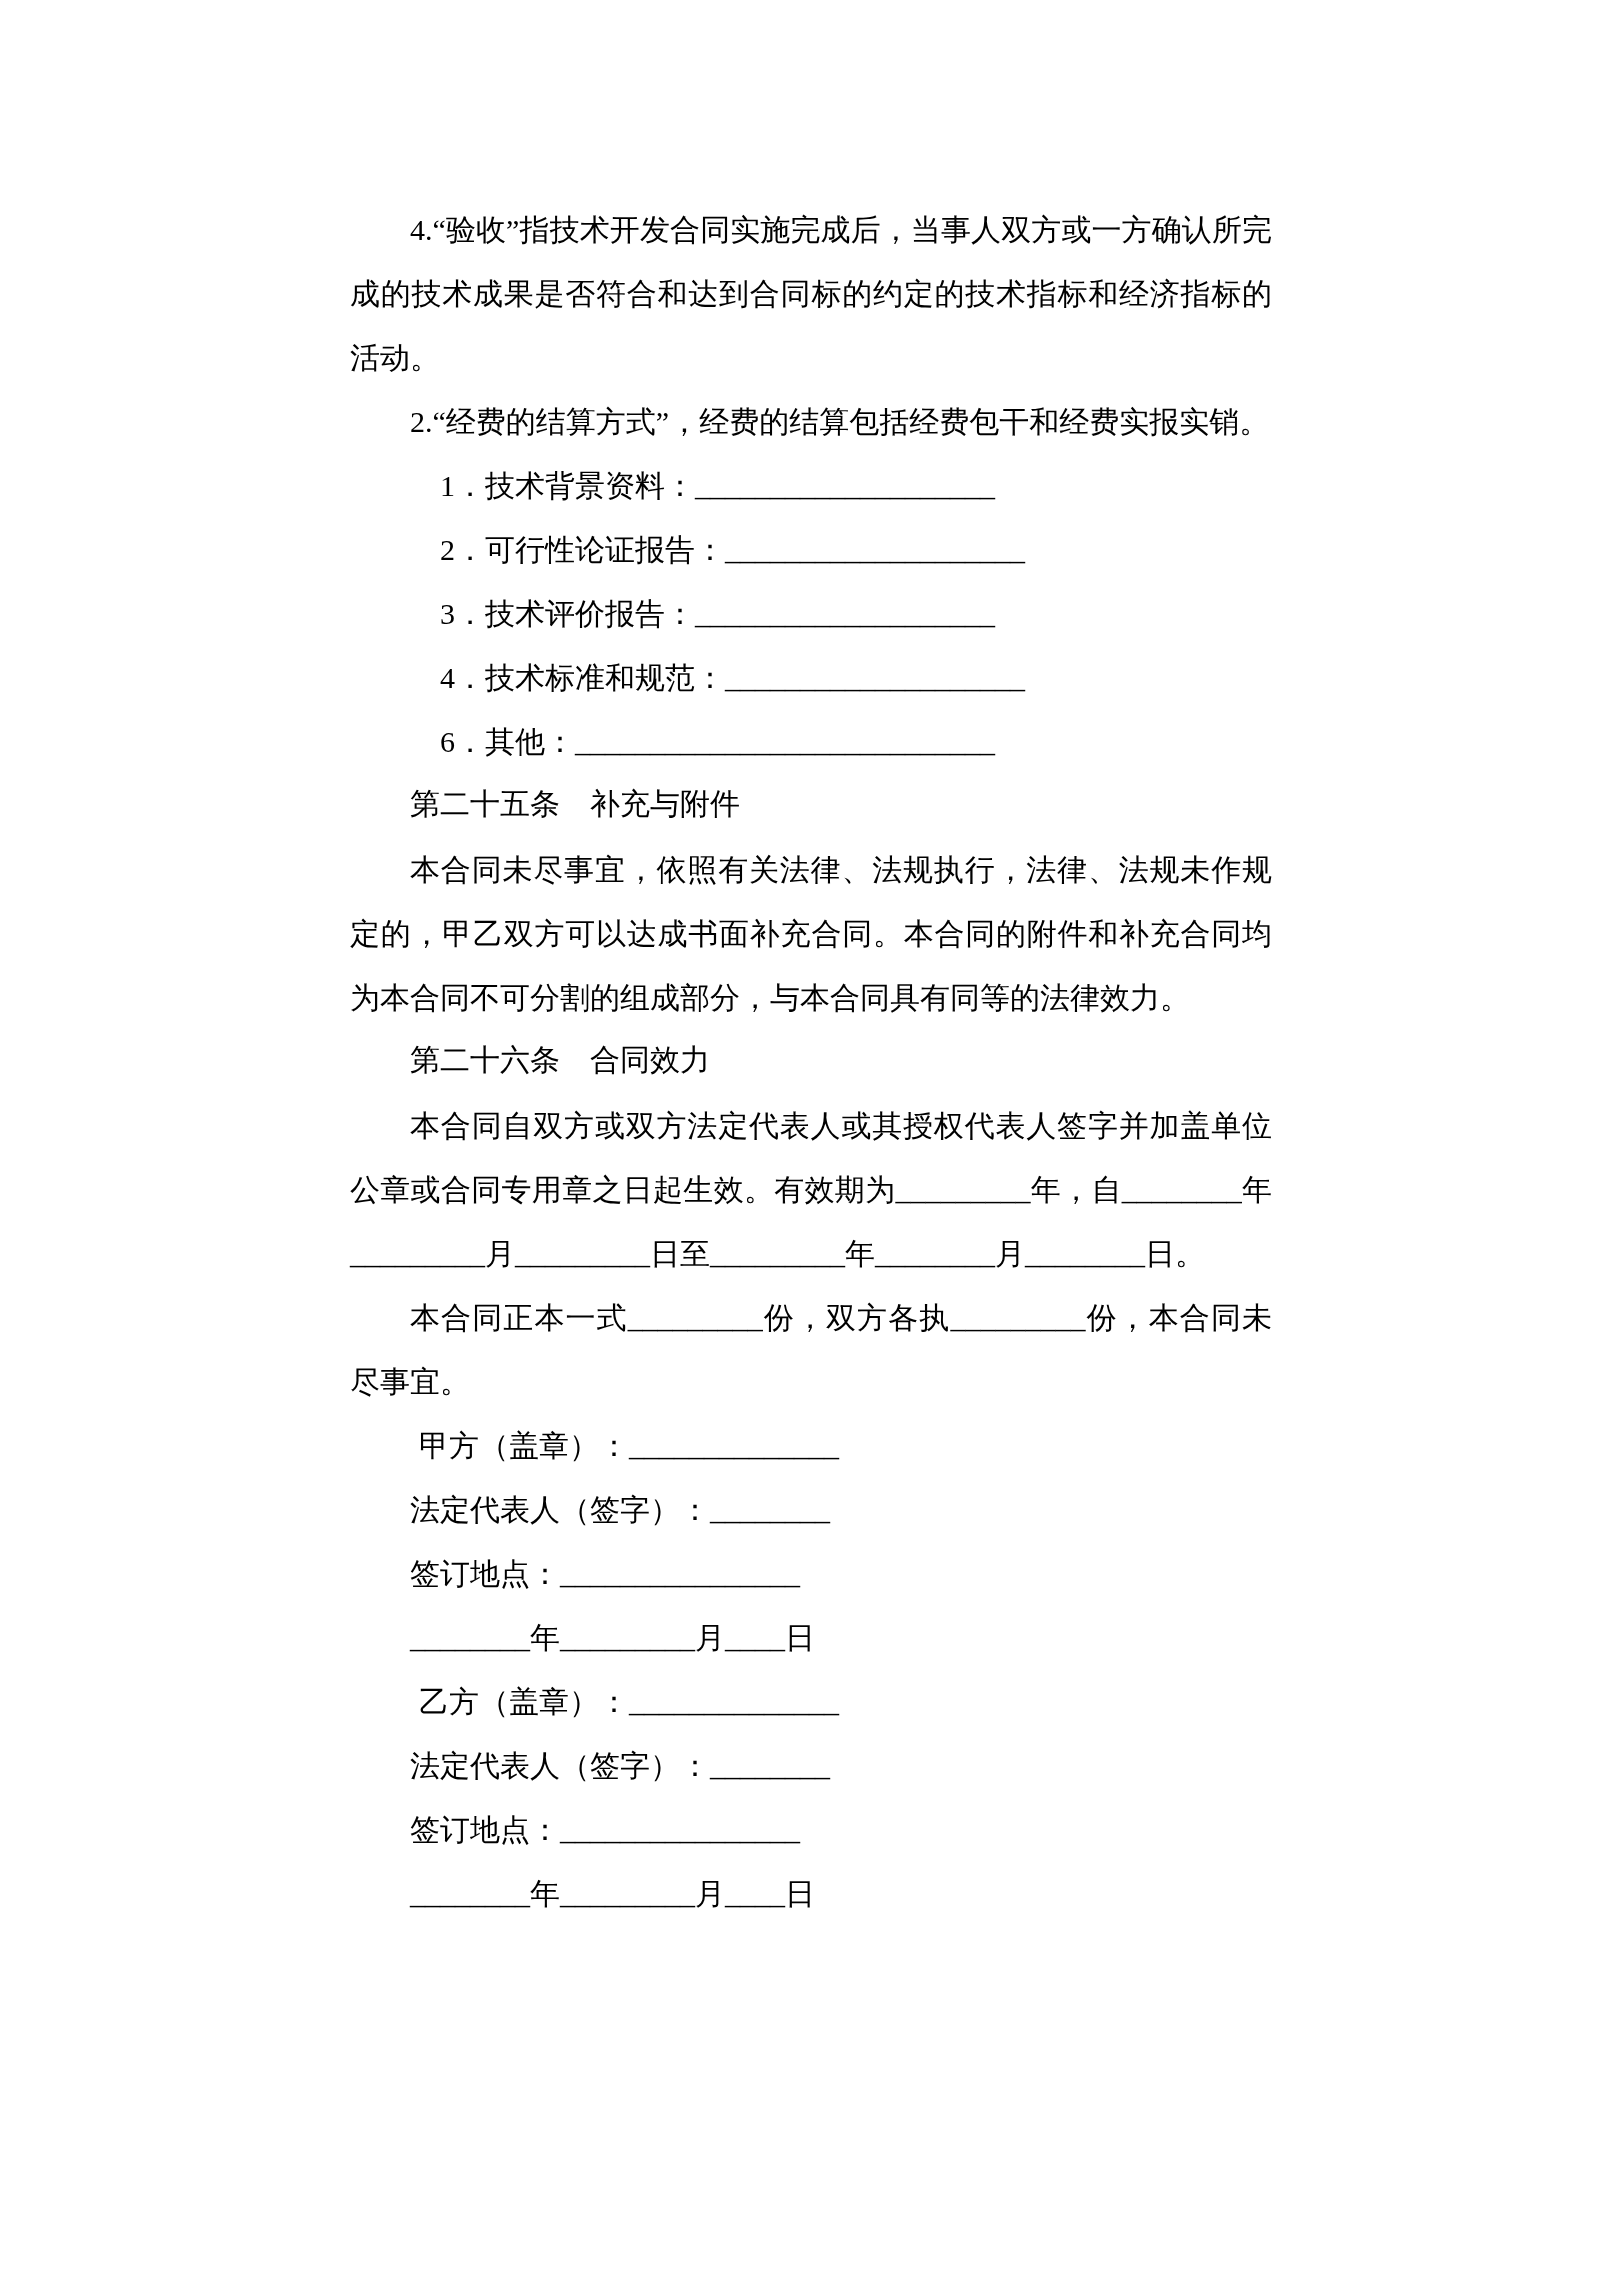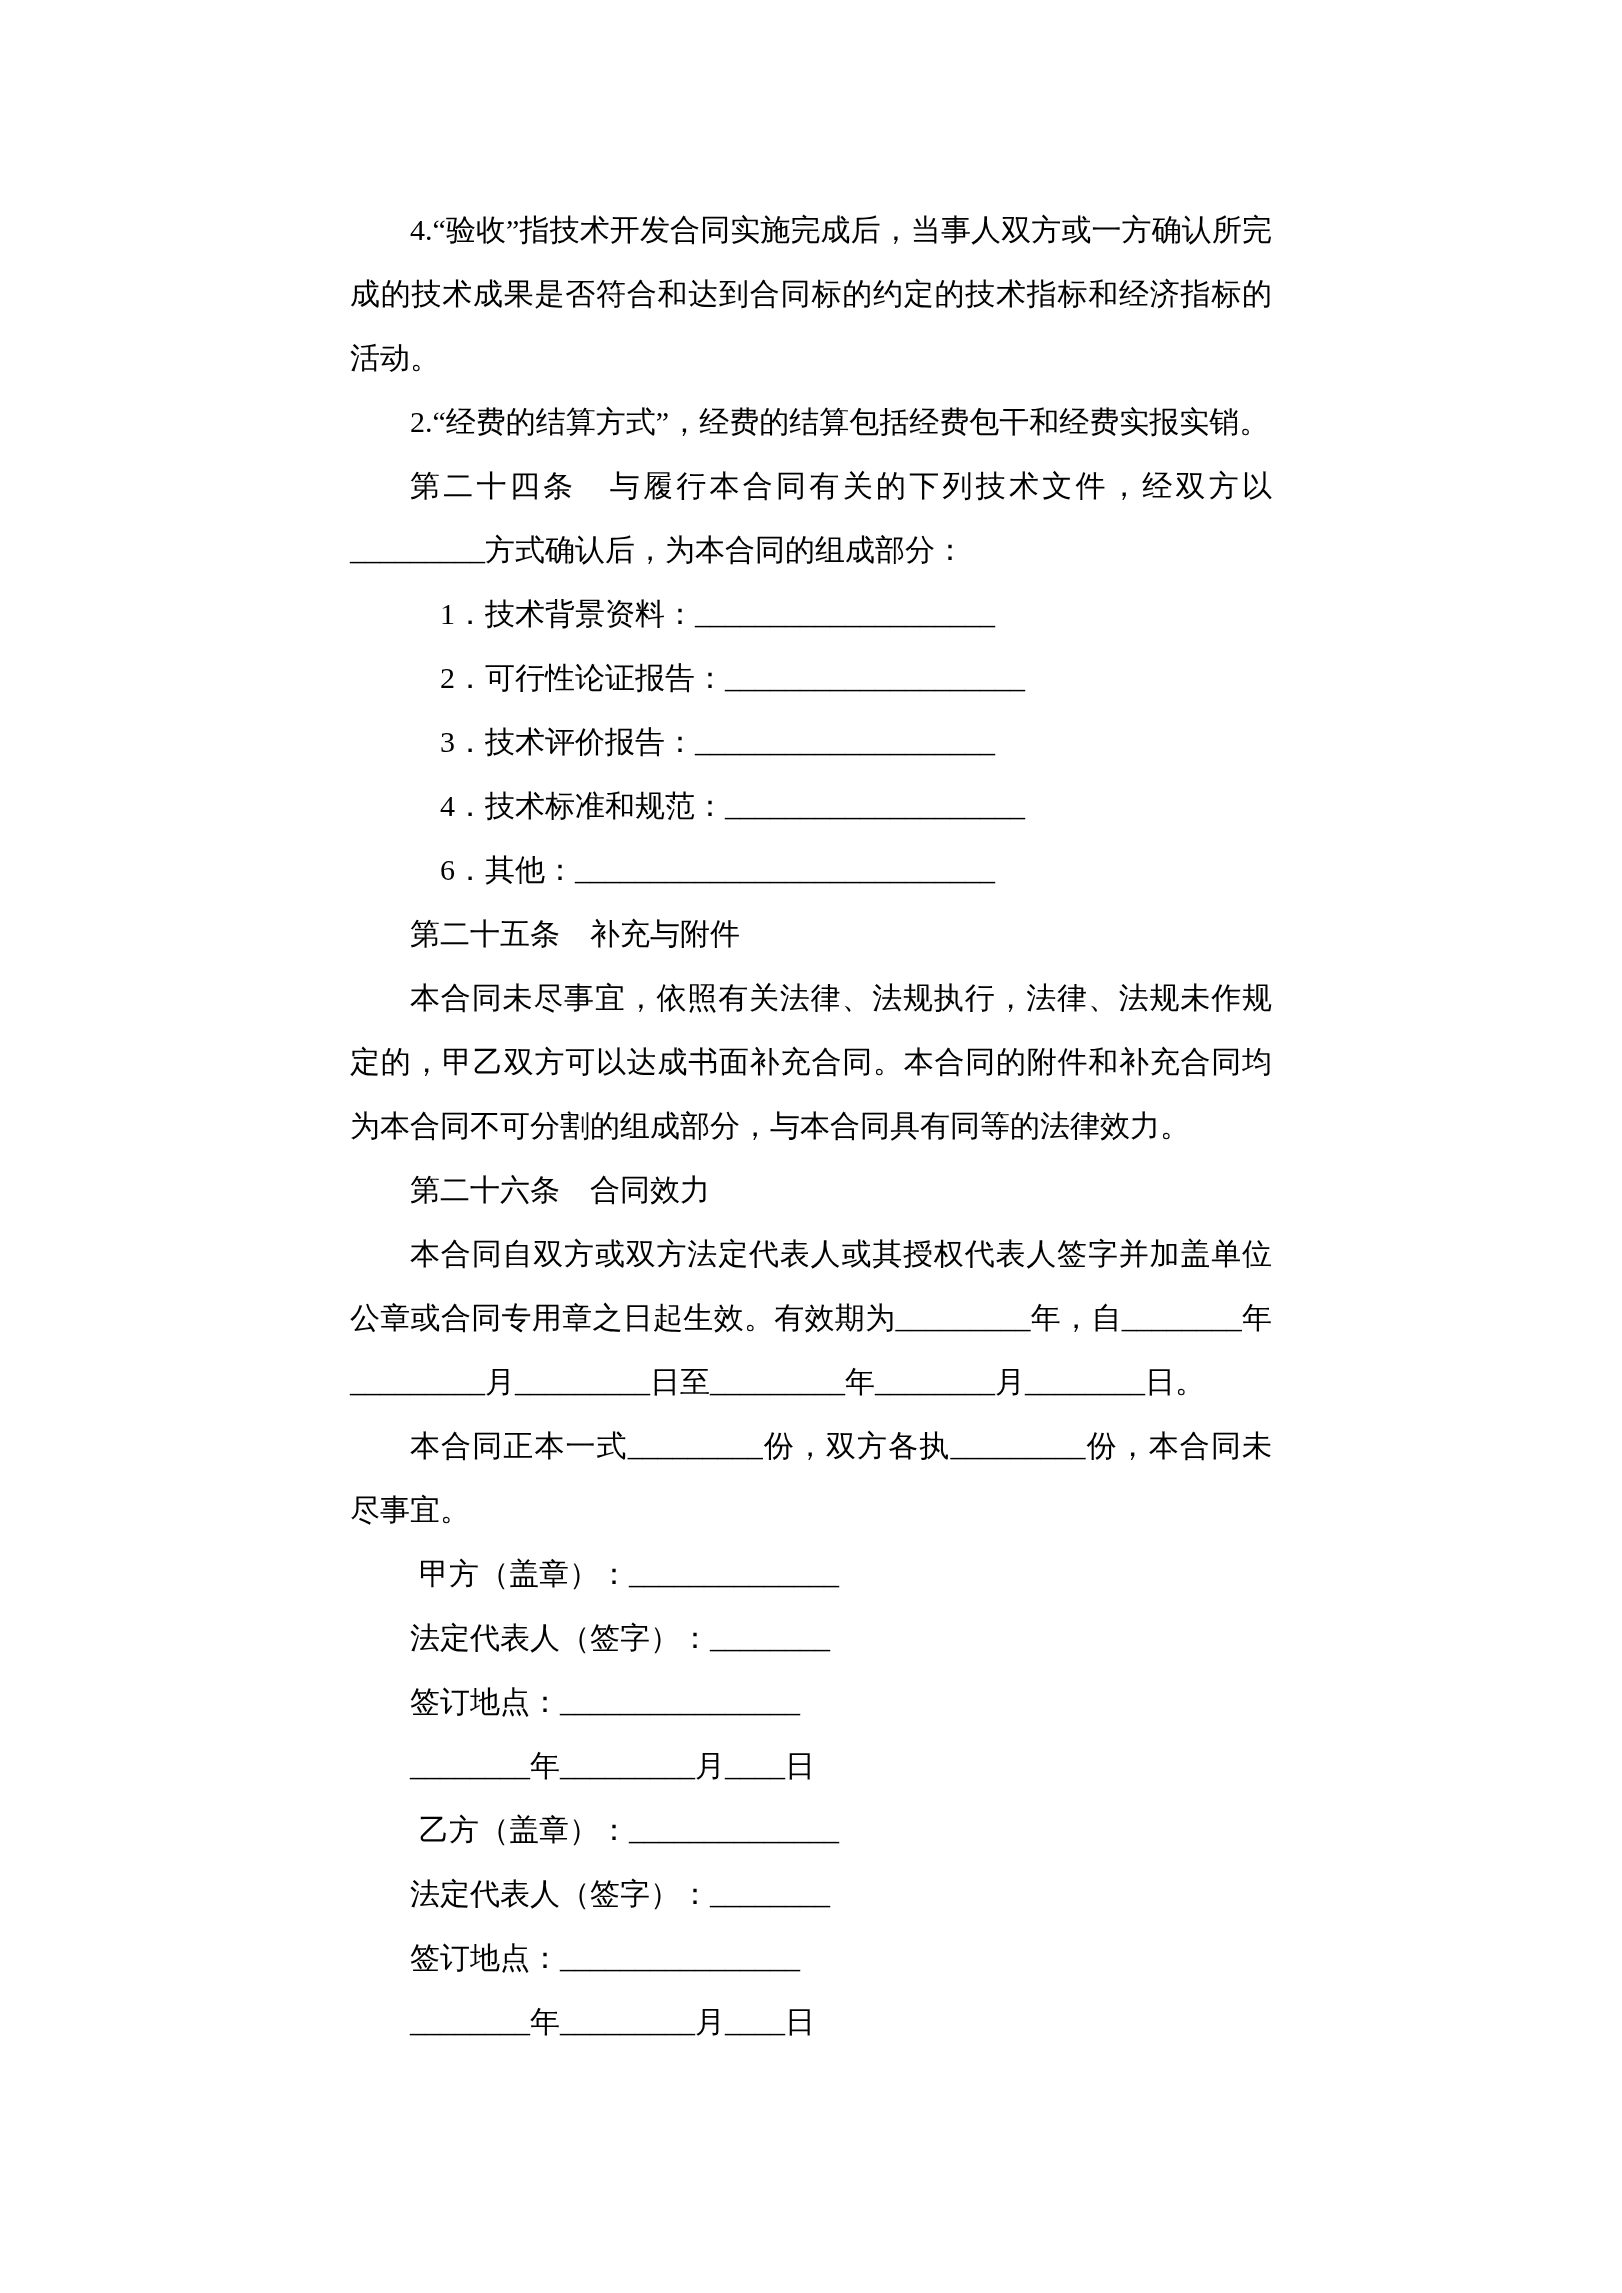--- a/index.html
+++ b/index.html
@@ -26,20 +26,21 @@
     padding: 0;
   }
   
   .para {
     text-indent: 2em;
     text-align: justify;
   }
   
   .clause-heading {
     text-indent: 2em;
+    font-family: Liberation Mono, monospace;
   }
   
   .doc-list {
     margin-left: 3em !important;
   }
   
   .sig {
     margin-left: 2em !important;
   }
   .sig-seal {
@@ -48,21 +49,20 @@
 </style>
 </head>
 <body>
 
 <div class="page">
 
   <p class="para">4.“验收”指技术开发合同实施完成后，当事人双方或一方确认所完成的技术成果是否符合和达到合同标的约定的技术指标和经济指标的活动。</p>
 
   <p class="para">2.“经费的结算方式”，经费的结算包括经费包干和经费实报实销。</p>
 
-  <p class="para">第二十四条　与履行本合同有关的下列技术文件，经双方以_________方式确认后，为本合同的组成部分：</p>
 
   <p class="doc-list">1．技术背景资料：____________________</p>
   <p class="doc-list">2．可行性论证报告：____________________</p>
   <p class="doc-list">3．技术评价报告：____________________</p>
   <p class="doc-list">4．技术标准和规范：____________________</p>
   <p class="doc-list">6．其他：____________________________</p>
 
   <p class="clause-heading">第二十五条　补充与附件</p>
 
   <p class="para">本合同未尽事宜，依照有关法律、法规执行，法律、法规未作规定的，甲乙双方可以达成书面补充合同。本合同的附件和补充合同均为本合同不可分割的组成部分，与本合同具有同等的法律效力。</p>

